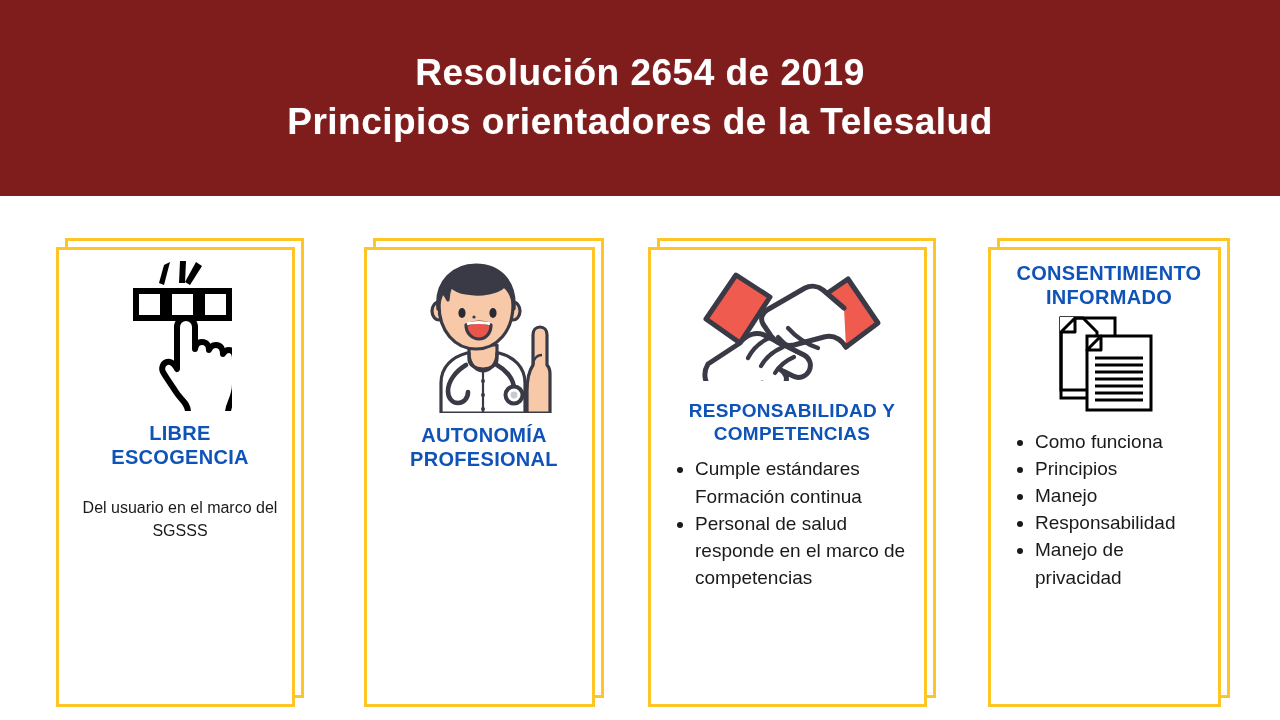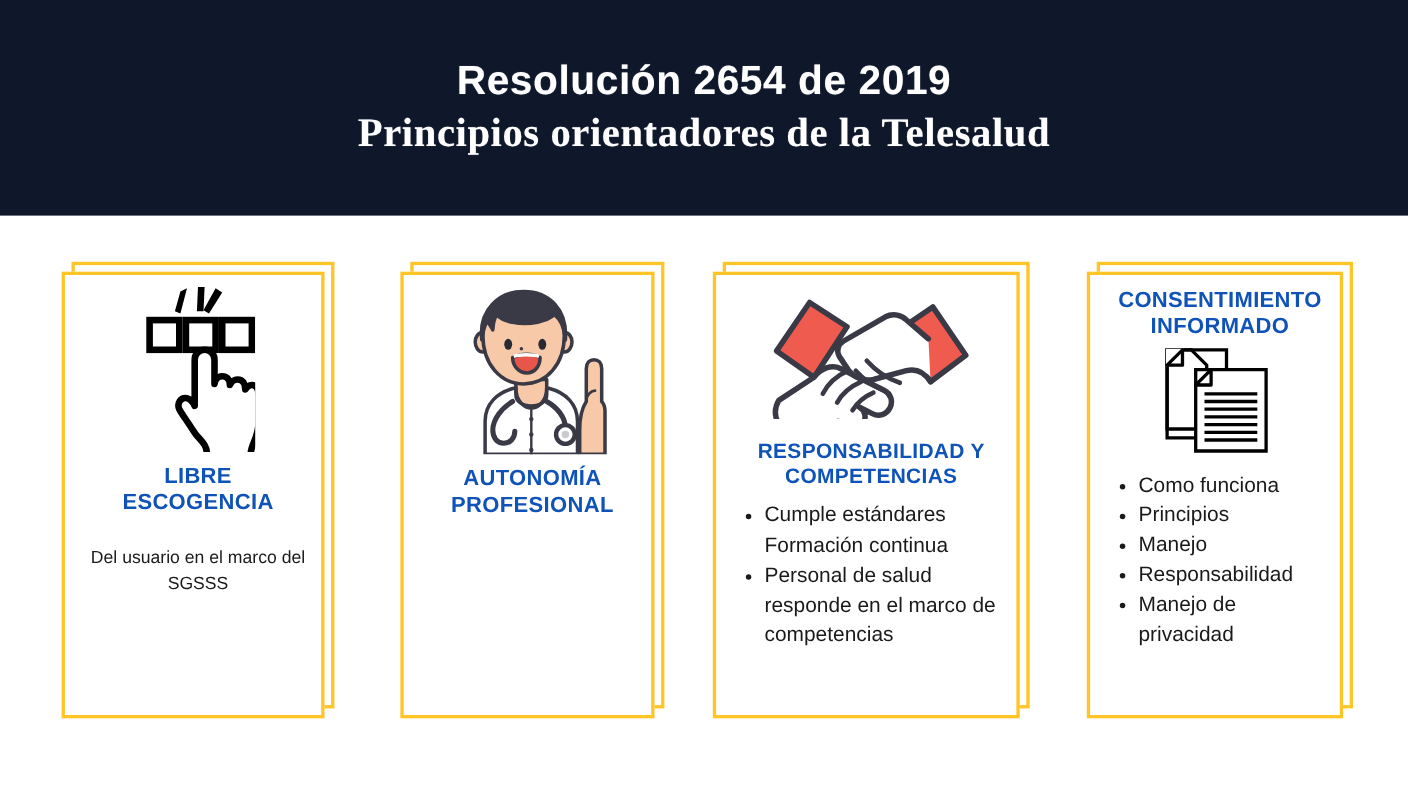--- a/index.html
+++ b/index.html
@@ -14,51 +14,51 @@
     overflow: hidden;
     position: relative;
   }
 
   
   .banner {
     position: absolute;
     left: 0; top: 0;
     width: 1280px;
     height: 196px;
-    background: #0f172a;
+    background: #7f1d1d;
     display: flex;
     flex-direction: column;
     align-items: center;
     justify-content: center;
   }
   .banner-line {
     color: #ffffff;
     font-weight: bold;
     letter-spacing: 0.5px;
     text-align: center;
     line-height: 1.32;
     text-shadow: 0 0 1px rgba(255,255,255,0.35);
   }
   .banner-line-1 { font-size: 37px; }
-  .banner-line-2 { font-size: 37px; font-family: Liberation Serif, serif; }
+  .banner-line-2 { font-size: 37px; }
 
   
   .cards {
     position: absolute;
     left: 0;
     top: 196px;
     width: 1280px;
     height: 524px;
   }
 
   .card {
     position: absolute;
     top: 42px;
     width: 248px;
-    height: 415px;
+    height: 469px;
   }
   .card-1 { left: 36px; width: 248px; margin-left: 20px; }
   .card-2 { left: 364px; width: 240px; }
   .card-3 { left: 648px; width: 288px; }
   .card-4 { left: 988px; width: 242px; }
 
   
   .frame-outer,
   .frame-inner {
     position: absolute;

